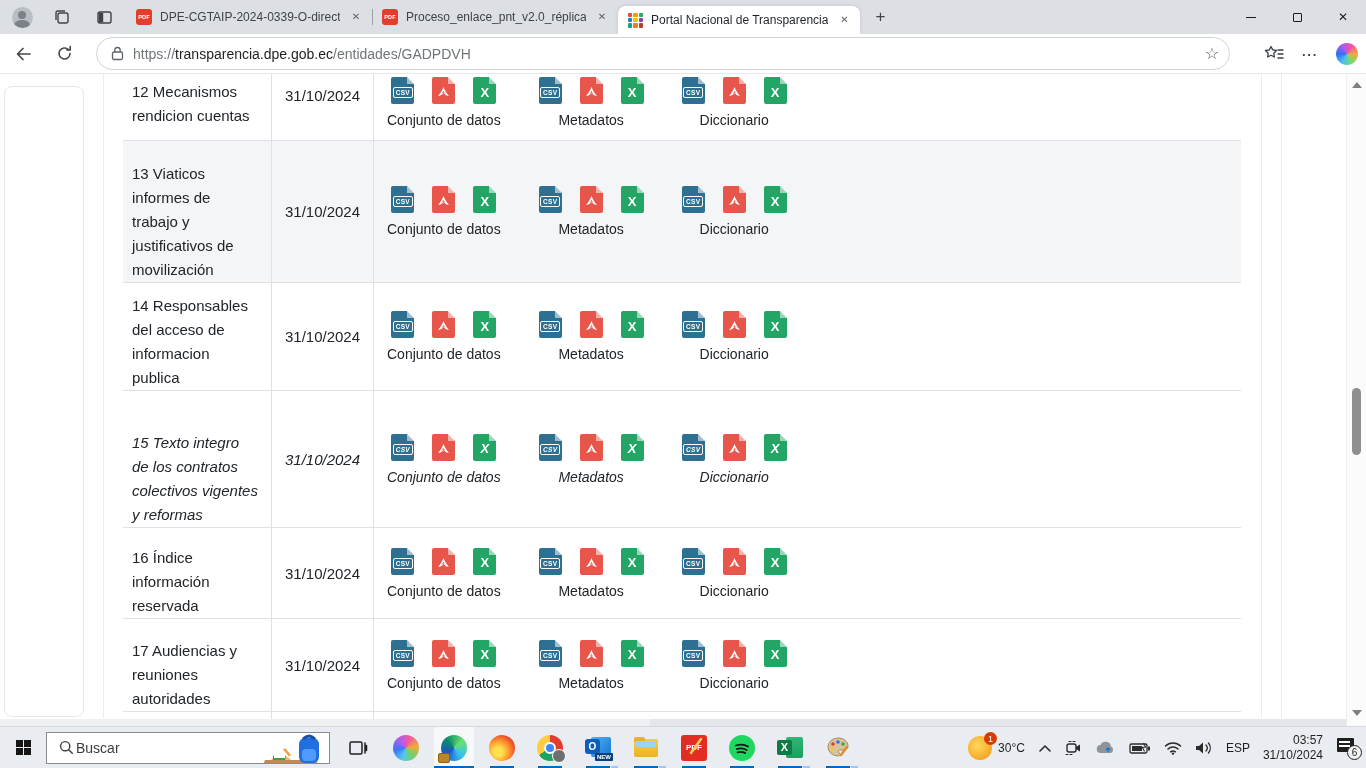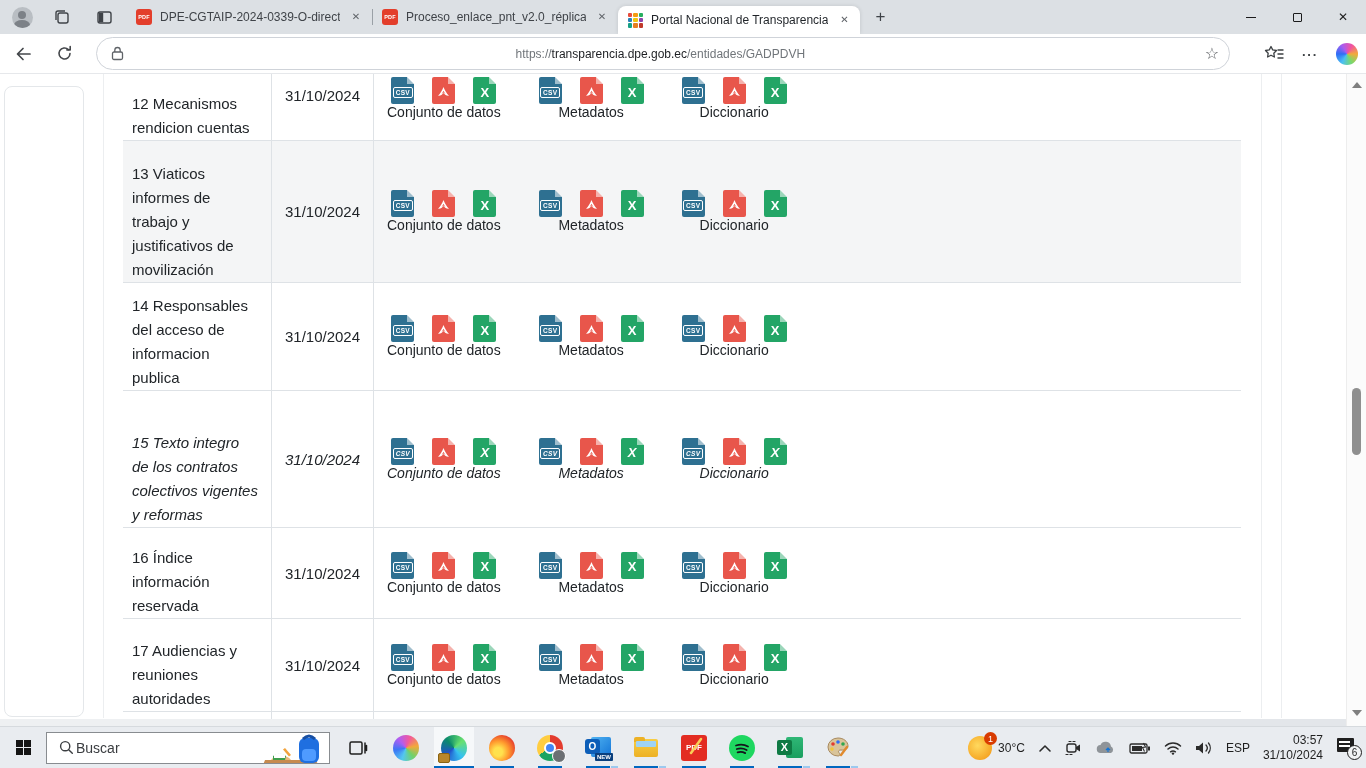--- a/index.html
+++ b/index.html
@@ -25,21 +25,21 @@
   .wincontrols{position:absolute;right:0;top:0;height:34px;display:flex;}
   .winbtn{width:46px;height:34px;display:flex;align-items:center;justify-content:center;color:#1b1b1b;font-size:12px;}
   .restore-glyph{width:9px;height:9px;border:1px solid #1b1b1b;border-radius:1px;position:relative;background:#dce0e4;}
   .restore-glyph::before{content:"";position:absolute;top:-3px;left:2px;width:9px;height:9px;border:1px solid #1b1b1b;border-radius:1px;z-index:-1;}
   .min-glyph{width:10px;height:1px;background:#1b1b1b;}
 
   
   .toolbar{position:absolute;top:34px;left:0;right:0;height:40px;background:#fff;border-bottom:1px solid #e6e8eb;display:flex;align-items:center;}
   .nav-ic{width:28px;height:28px;display:flex;align-items:center;justify-content:center;margin-left:10px;color:#44474b;}
   .addr{position:absolute;left:96px;top:3px;width:1134px;height:33px;border:1px solid #cfd3d9;border-radius:17px;background:#fff;display:flex;align-items:center;padding:0 10px 0 14px;}
-  .addr-url{font-size:12px;white-space:nowrap;overflow:hidden;flex:1;text-align:center;}
+  .addr-url{font-size:14px;white-space:nowrap;overflow:hidden;flex:1;margin-left:9px;}
   .u-scheme,.u-path{color:#70757a;}
   .u-domain{color:#1d1f23;}
   .addr-star{font-size:16px;color:#55585c;margin-left:8px;}
   .tb-right{position:absolute;right:8px;top:0;height:40px;display:flex;align-items:center;gap:18px;}
   .dots{color:#3c4043;font-size:13px;font-weight:bold;letter-spacing:1px;}
   .copilot-ball{width:22px;height:22px;border-radius:50%;background:conic-gradient(from 210deg,#4bc0f2,#2f6df6,#a85cf0,#f252a0,#f2a93b,#7bd96a,#4bc0f2);}
 
   
   .content{position:absolute;top:74px;left:0;right:0;height:652px;background:#fff;overflow:hidden;}
   .side-card{position:absolute;left:4px;top:12px;width:80px;height:631px;background:#fff;border:1px solid #e4e7ea;border-radius:8px;}
@@ -55,22 +55,22 @@
   .fgroup{display:flex;flex-direction:column;align-items:center;}
   .trio{display:flex;gap:18px;}
   .fic{width:23px;height:27px;border-radius:2px;border-top-right-radius:0;position:relative;display:flex;align-items:center;justify-content:center;text-decoration:none;}
   .fic::before{content:"";position:absolute;top:0;right:0;border-style:solid;border-width:0 7px 7px 0;border-color:var(--rowbg) var(--rowbg) rgba(255,255,255,.55) rgba(255,255,255,.55);}
   .fic.csv{background:#2e7091;}
   .fic.pdf{background:#e8564b;}
   .fic.xls{background:#23a566;}
   .csvtxt{color:#fff;font-size:6.5px;font-weight:bold;border:1px solid #fff;border-radius:2px;padding:1px 2px;letter-spacing:.3px;margin-top:4px;}
   .xtxt{color:#fff;font-size:13px;font-weight:bold;margin-top:3px;}
   .pdfglyph{margin-top:4px;}
-  .glabel{font-size:14px;color:#212529;white-space:nowrap;}
-  .row.first .c-title{justify-content:flex-end;}
+  .glabel{font-size:14px;color:#212529;margin-top:8px;white-space:nowrap;}
+  .row.first .c-title{justify-content:center;}
   .row.first .tt{margin-top:-7px;}
   .row.first .c-date{align-items:flex-start;}
   .row.first .dt{margin-top:13px;}
   .row.first .c-files{align-items:flex-start;padding-top:3px;}
 
   
   .vscroll{position:absolute;right:0;top:0;width:20px;height:652px;background:#fbfbfb;border-left:1px solid #ededed;}
   .sb-arrow{position:absolute;left:5px;width:0;height:0;border-left:5px solid transparent;border-right:5px solid transparent;}
   .sb-up{top:8px;border-bottom:6px solid #7f7f7f;}
   .sb-down{bottom:10px;border-top:6px solid #7f7f7f;}

